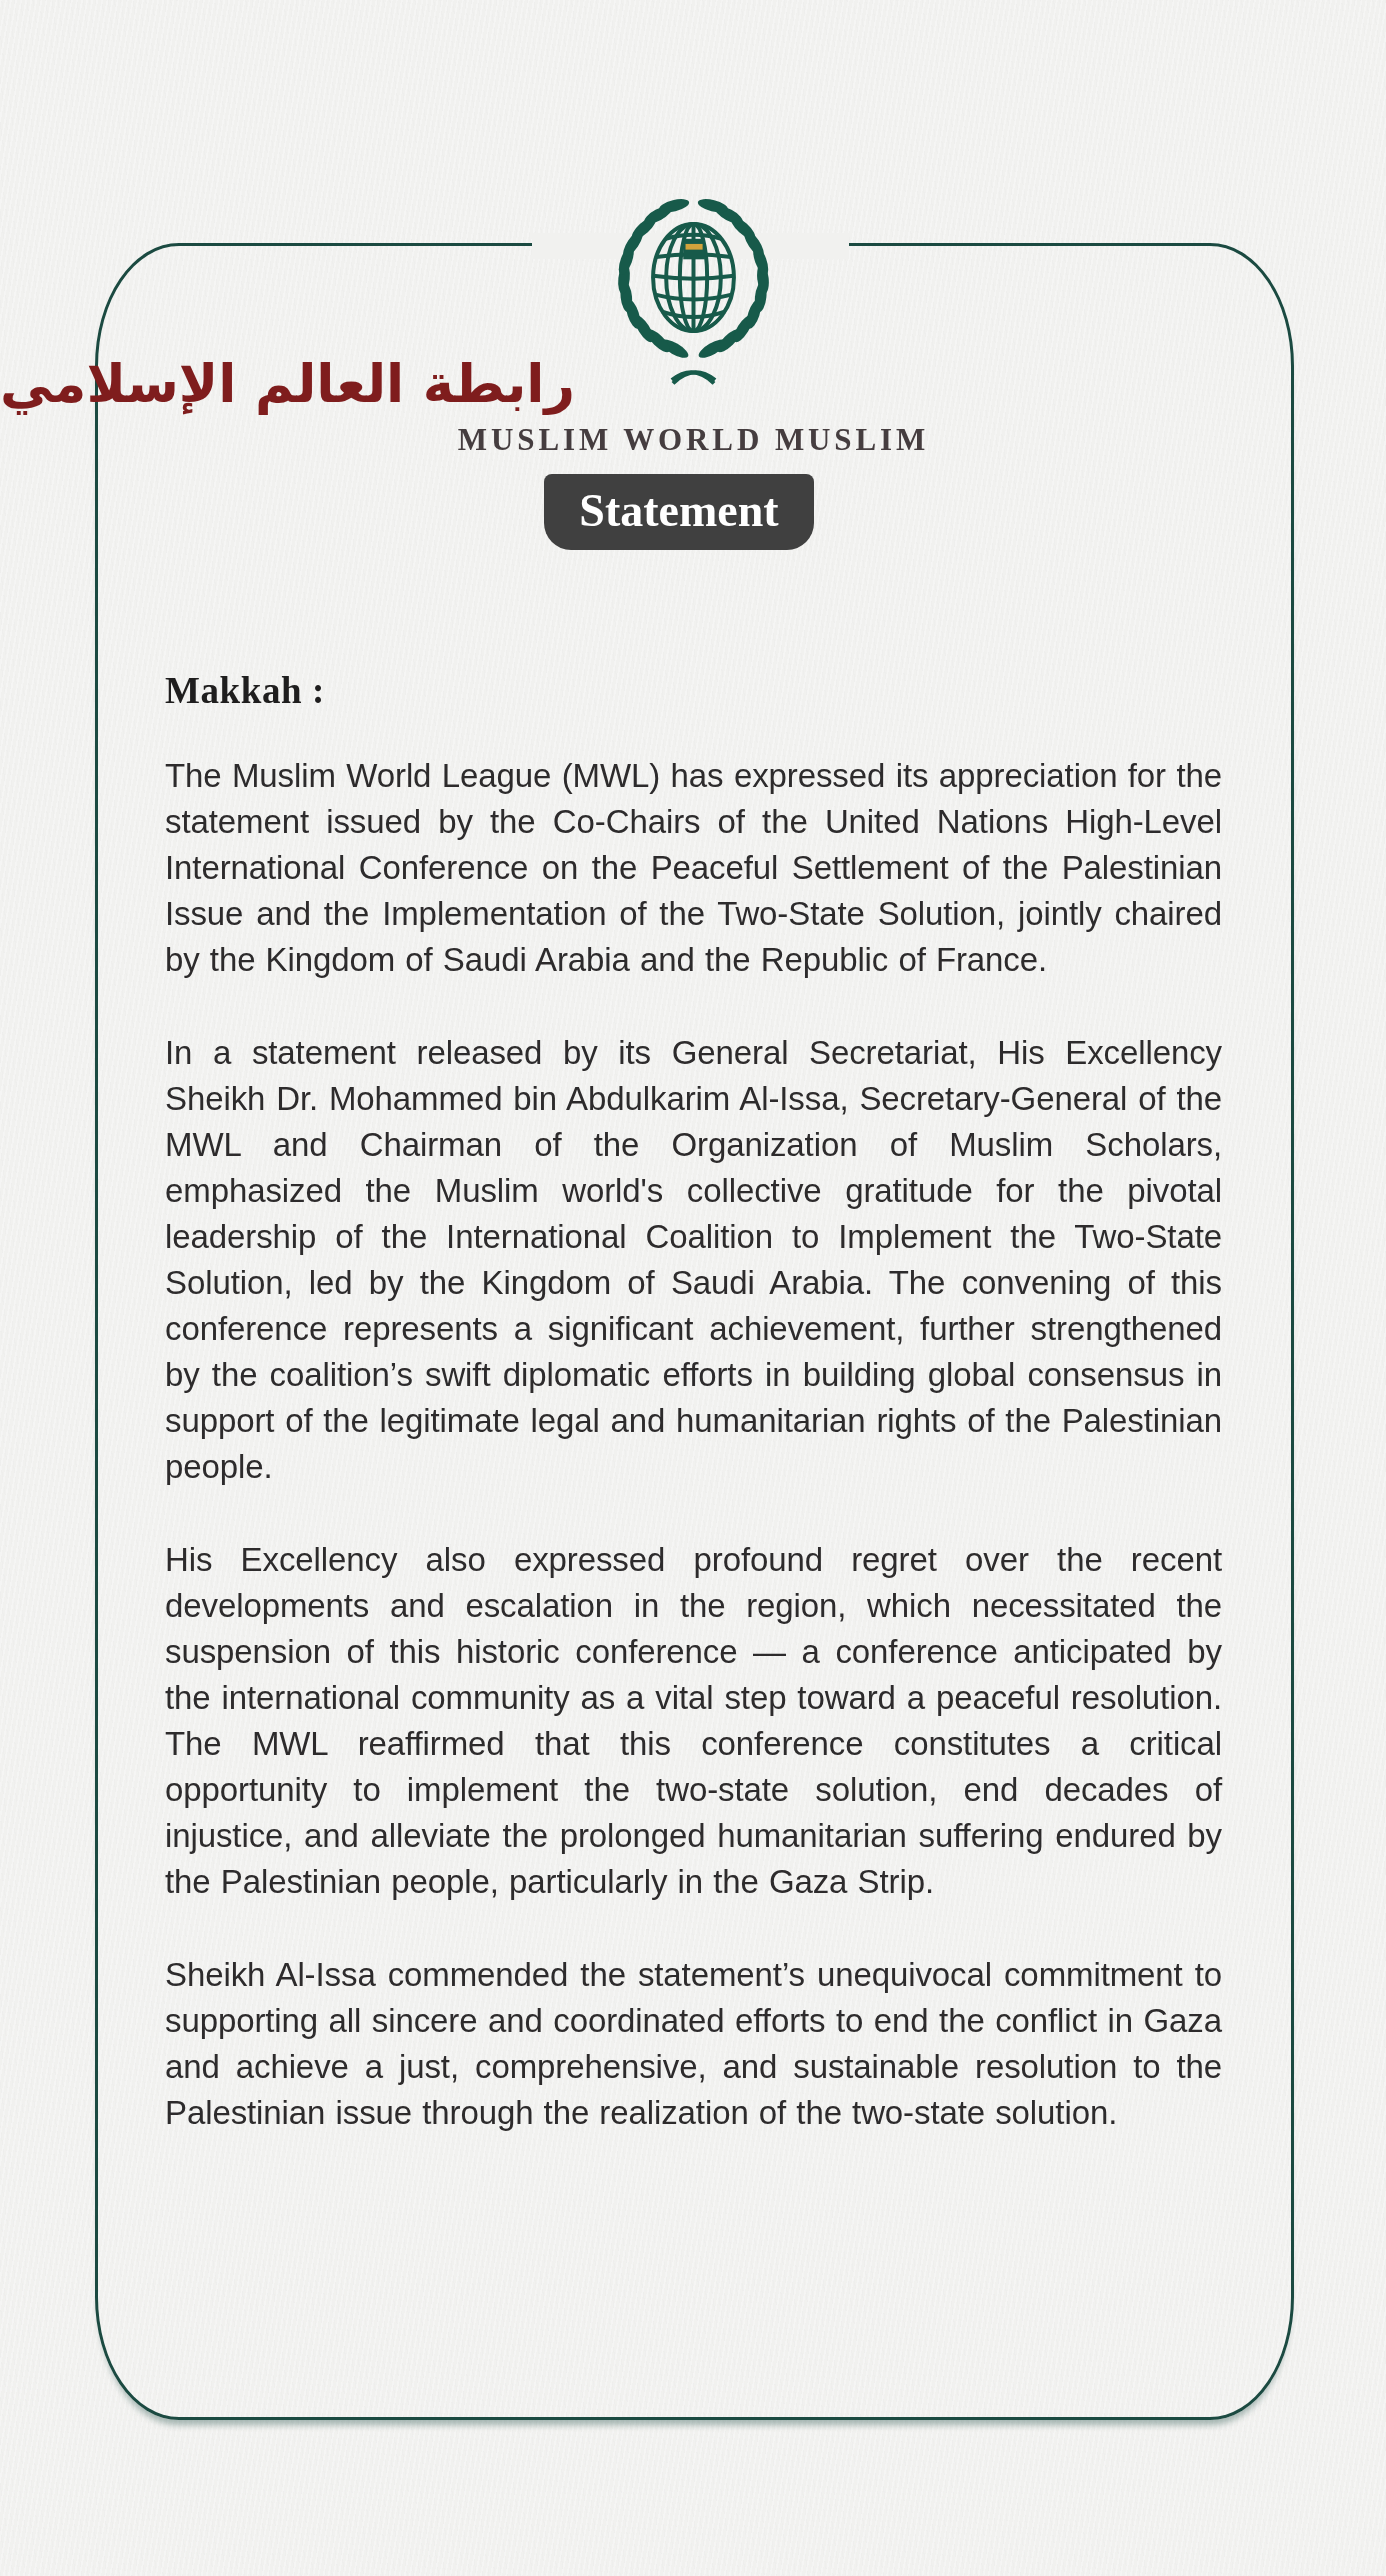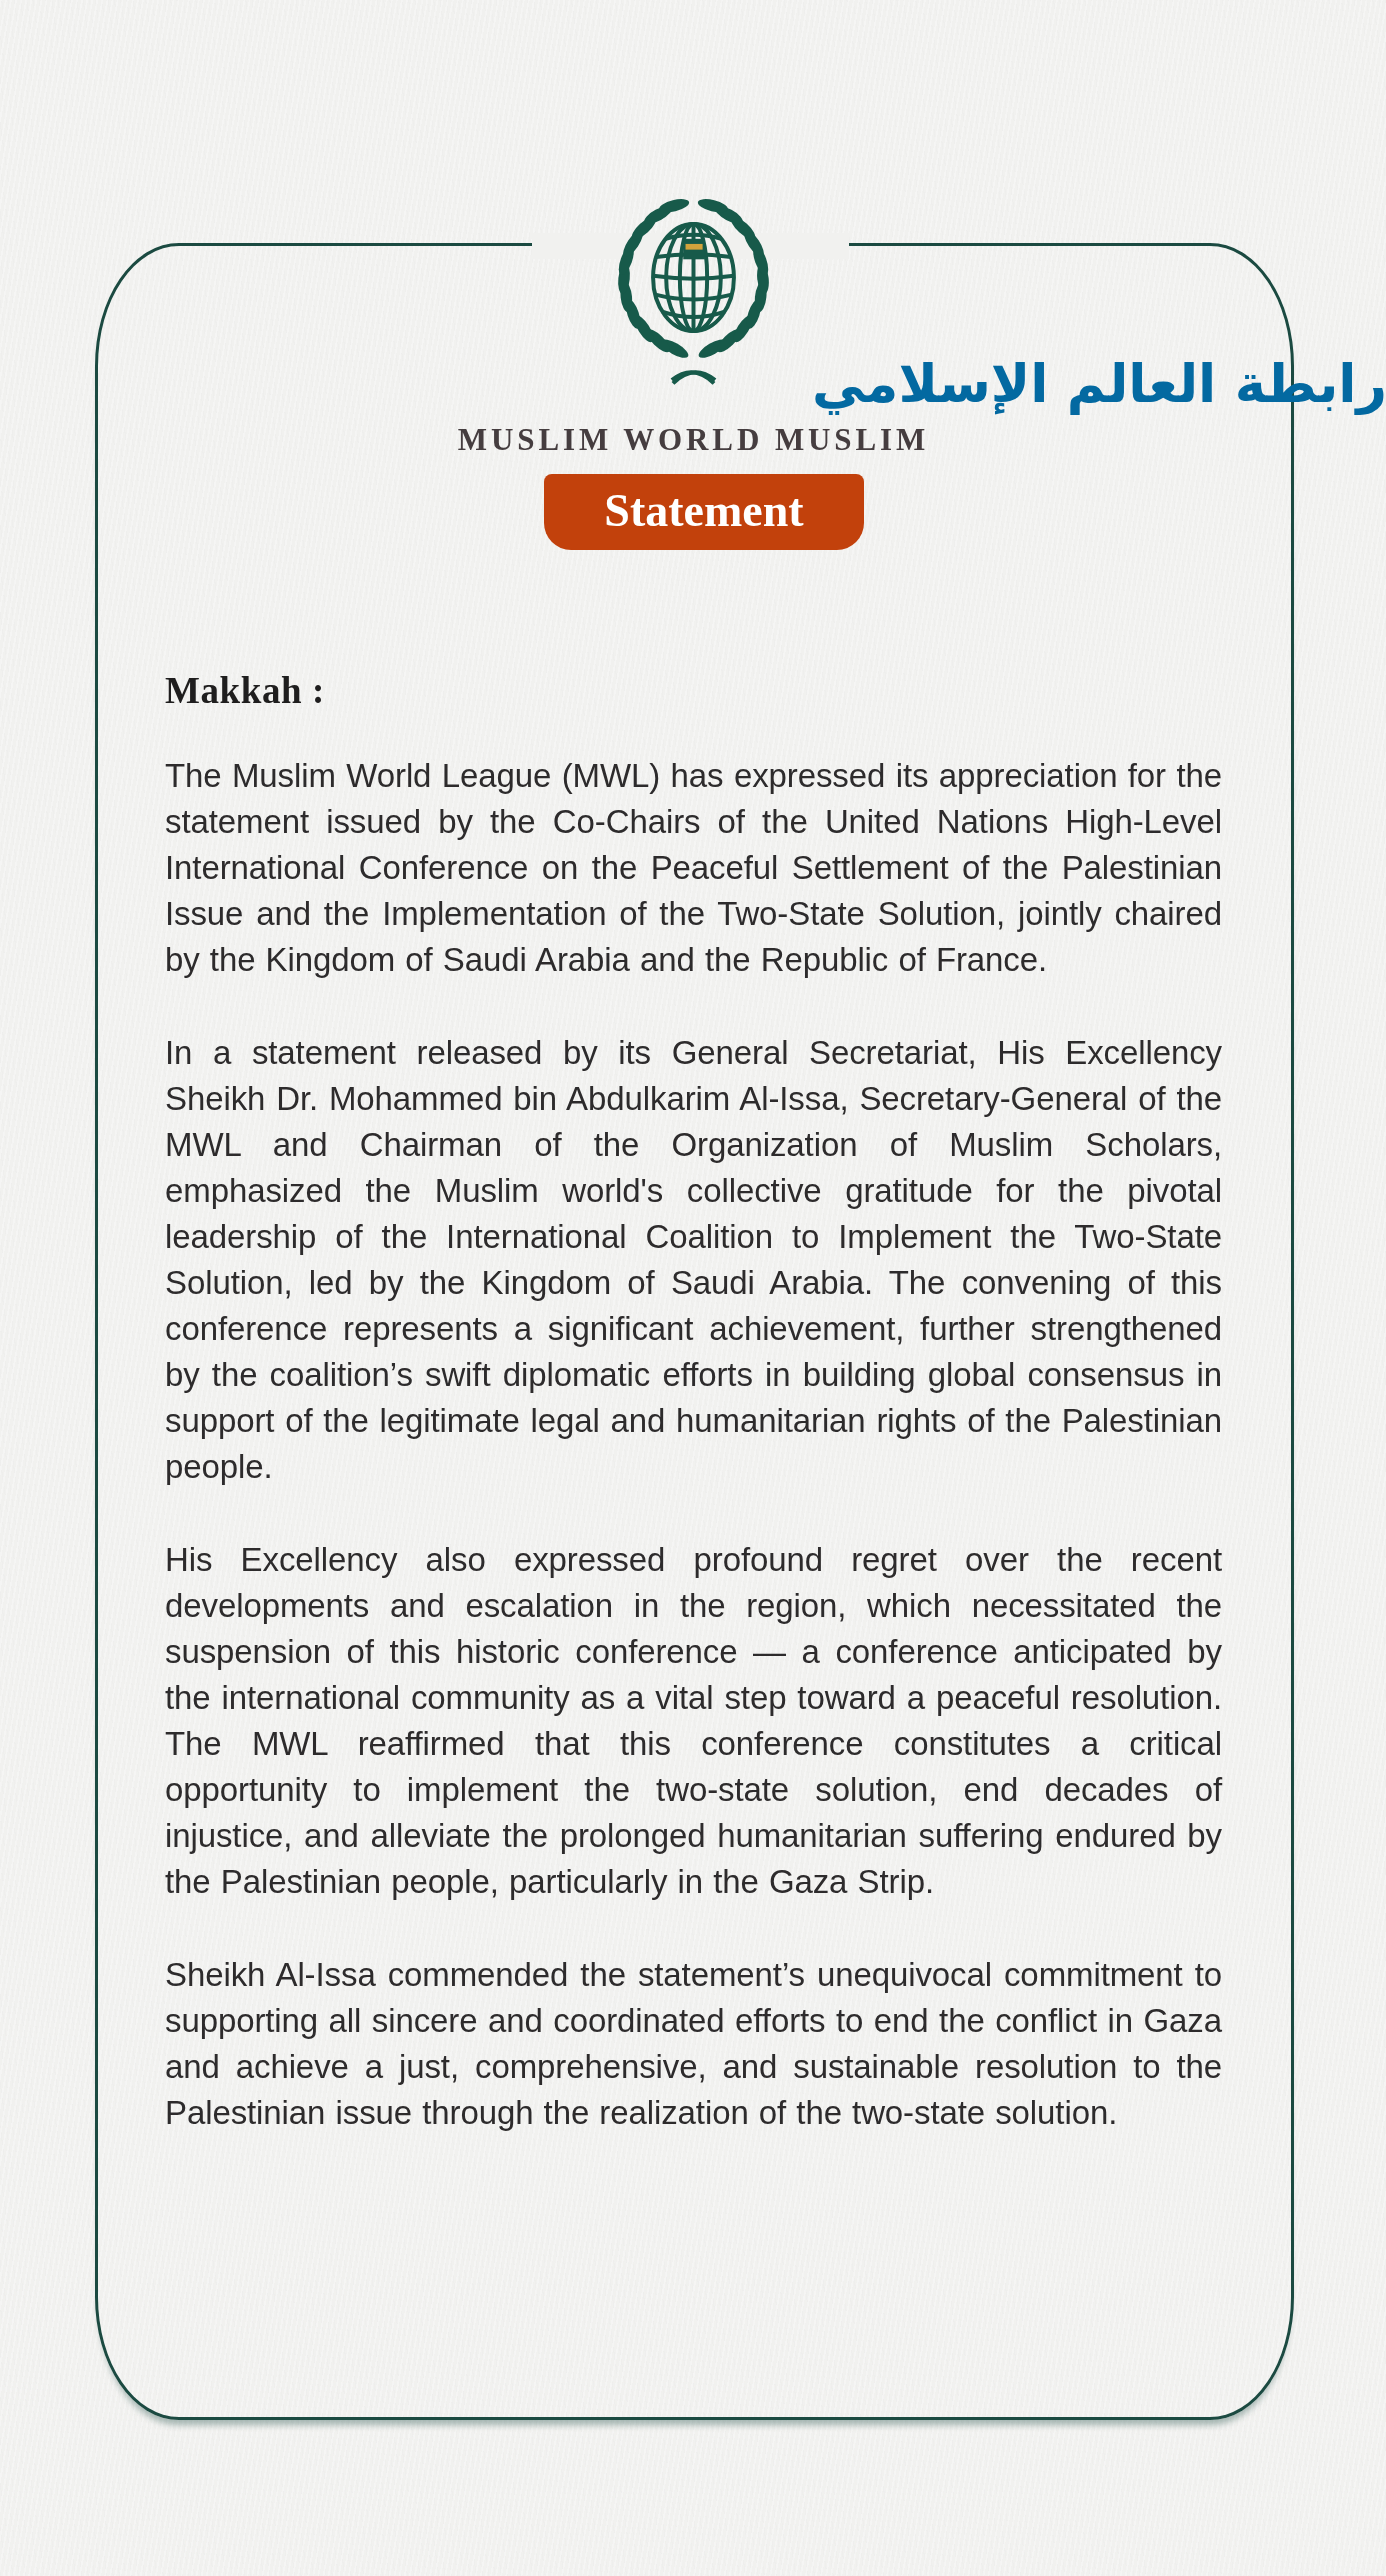--- a/index.html
+++ b/index.html
@@ -24,35 +24,35 @@
   }
   .border-mask{
     position:absolute;left:532px;top:233px;width:317px;height:26px;
     background:#f1f1ef;
   }
   .logo{
     position:absolute;left:607px;top:183px;width:173px;height:205px;
   }
   .arabic-title{
     position:absolute;left:0;top:342px;width:1387px;
-    text-align:right;direction:rtl;
+    text-align:left;direction:rtl;
     font-family:"DejaVu Sans",sans-serif;font-weight:bold;
     font-size:53px;line-height:84px;
-    color:#0369a1;
+    color:#7f1d1d;
   }
   .org-name{
     position:absolute;left:0;top:425px;width:1387px;
     text-align:center;
     font-family:"Liberation Serif",serif;font-weight:bold;
     font-size:31px;line-height:30px;letter-spacing:3.9px;
     color:#453d3f;
   }
   .badge{
-    position:absolute;left:544px;top:474px;width:320px;height:76px;
-    background:#c2410c;
+    position:absolute;left:544px;top:474px;width:270px;height:76px;
+    background:#404040;
     border-radius:7.8px 7.8px 27px 27px;
     text-align:center;
     font-family:"Liberation Serif",serif;font-weight:bold;
     font-size:46px;line-height:74px;color:#ffffff;
   }
   .content{
     position:absolute;left:165px;top:631px;width:1057px;margin-top:36px;
   }
   .dateline{
     margin:0 0 39px 0;

